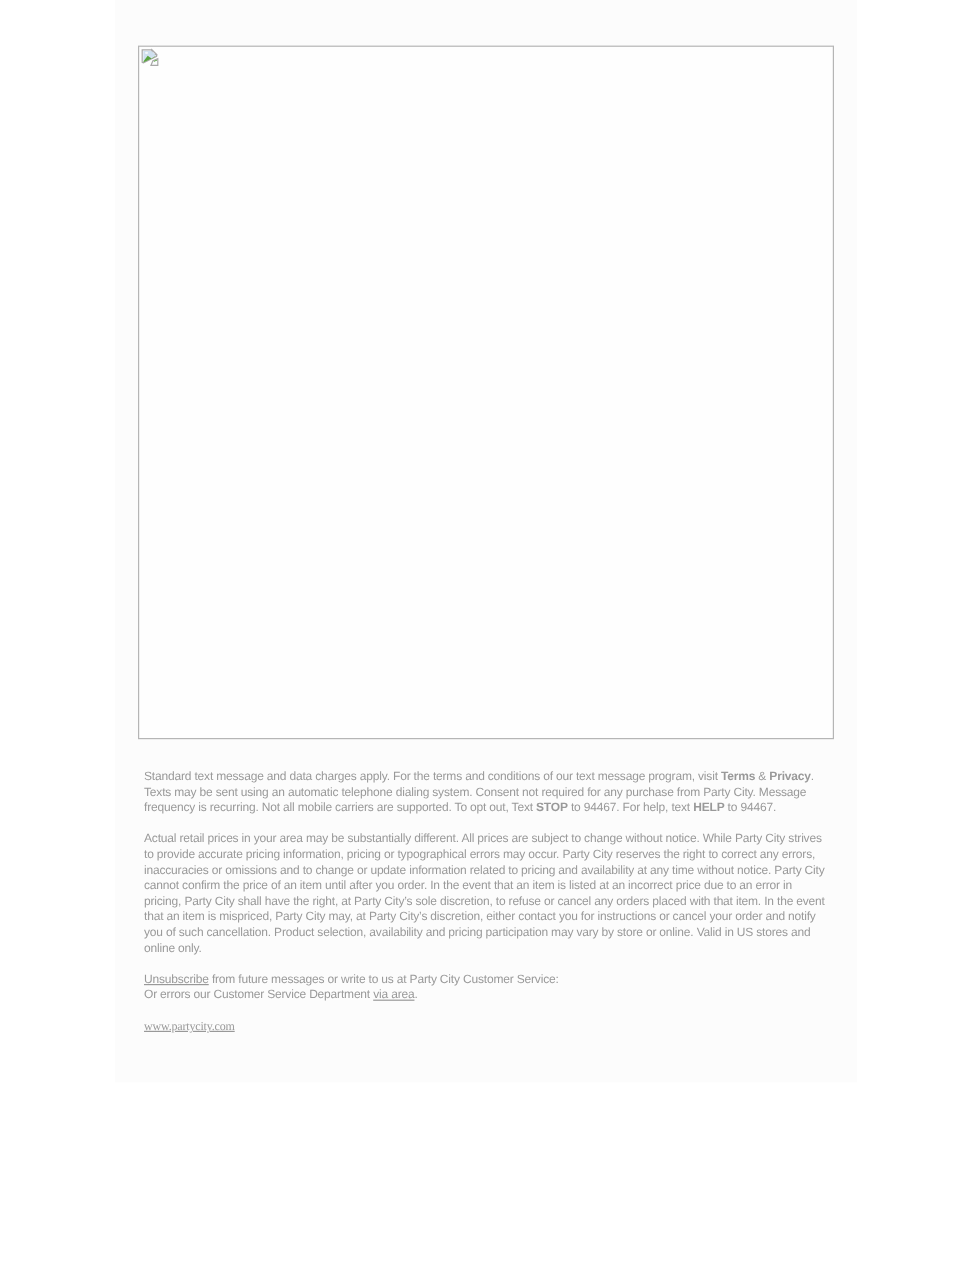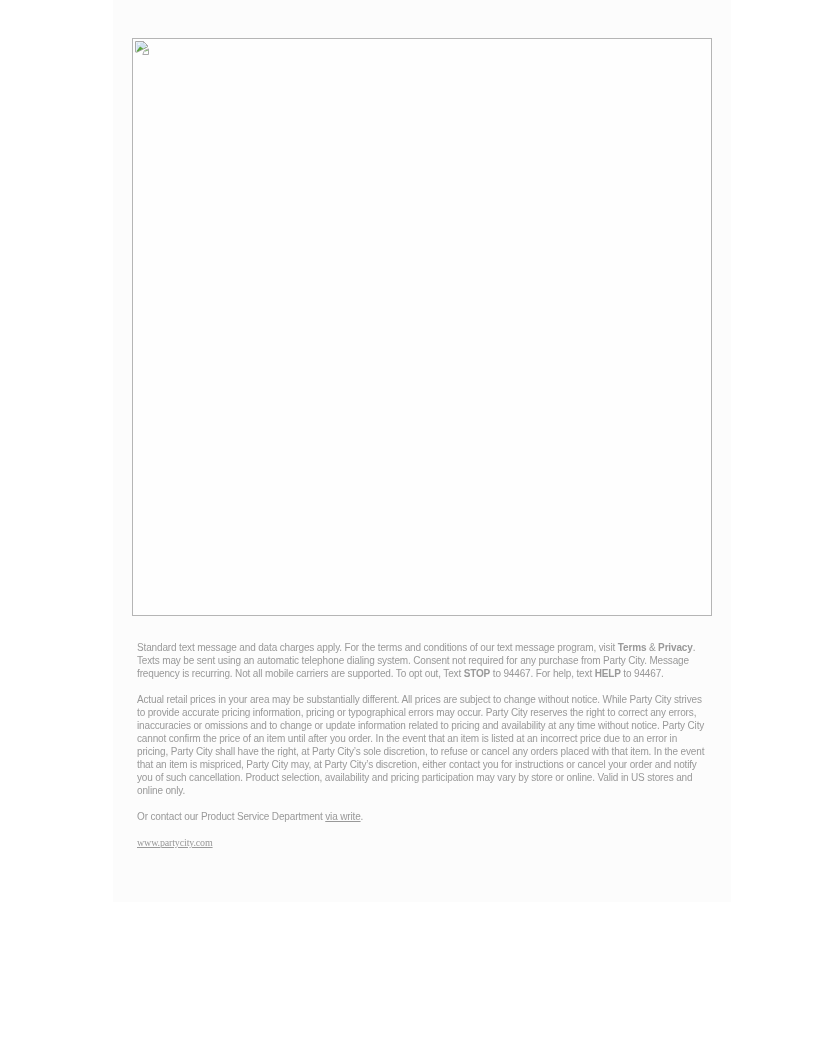--- a/index.html
+++ b/index.html
@@ -8,21 +8,21 @@
     background: #ffffff;
   }
   body {
     width: 816px;
     height: 1056px;
     position: relative;
     font-family: "Liberation Sans", sans-serif;
   }
   .email-container {
     position: absolute;
-    left: 113px;
+    left: 96px;
     top: 0;
     width: 618px;
     height: 902px;
     background: #fcfcfc;
   }
   .hero-box {
     position: absolute;
     left: 19px;
     top: 38px;
     width: 580px;
@@ -90,21 +90,24 @@
     <p>
       <span>Standard text message and data charges apply. For the terms and conditions of our text message program, visit </span><a class="bold-link">Terms</a><span> &amp; </span><a class="bold-link">Privacy</a><span>. Texts may be sent using an automatic telephone dialing system. Consent not required for any purchase from Party City. Message frequency is recurring. Not all mobile carriers are supported. To opt out, Text </span><span class="bold-kw">STOP</span><span> to 94467. For help, text </span><span class="bold-kw">HELP</span><span> to 94467.</span>
     </p>
 
     <p>Actual retail prices in your area may be substantially different. All prices are subject to change without notice. While Party City strives to provide accurate pricing information, pricing or typographical errors may occur. Party City reserves the right to correct any errors, inaccuracies or omissions and to change or update information related to pricing and availability at any time without notice. Party City cannot confirm the price of an item until after you order. In the event that an item is listed at an incorrect price due to an error in pricing, Party City shall have the right, at Party City’s sole discretion, to refuse or cancel any orders placed with that item. In the event that an item is mispriced, Party City may, at Party City’s discretion, either contact you for instructions or cancel your order and notify you of such cancellation. Product selection, availability and pricing participation may vary by store or online. Valid in US stores and online only.</p>
 
 
     <p class="contact-block">
       </p>
       <div>
-        <span>Or contact our Product Service Department </span><a class="plain-link">via write</a><span>.</span>
+        <a class="plain-link">Unsubscribe</a><span> from future messages or write to us at Party City Customer Service:</span>
+      </div>
+      <div>
+        <span>Or errors our Customer Service Department </span><a class="plain-link">via area</a><span>.</span>
       </div>
     <p></p>
 
     <p class="website-line">
       <a class="plain-link">www.partycity.com</a>
     </p>
 
   </div>
 </div>
 

